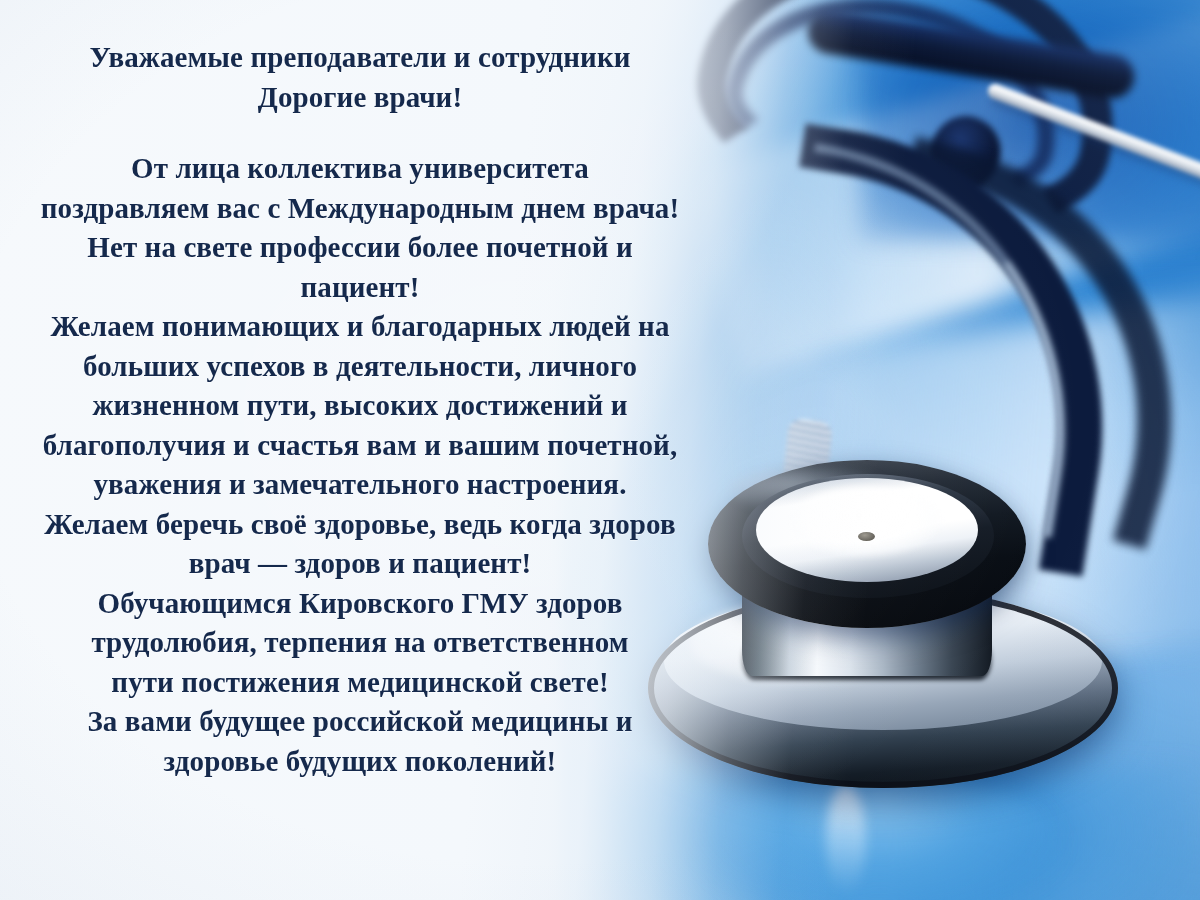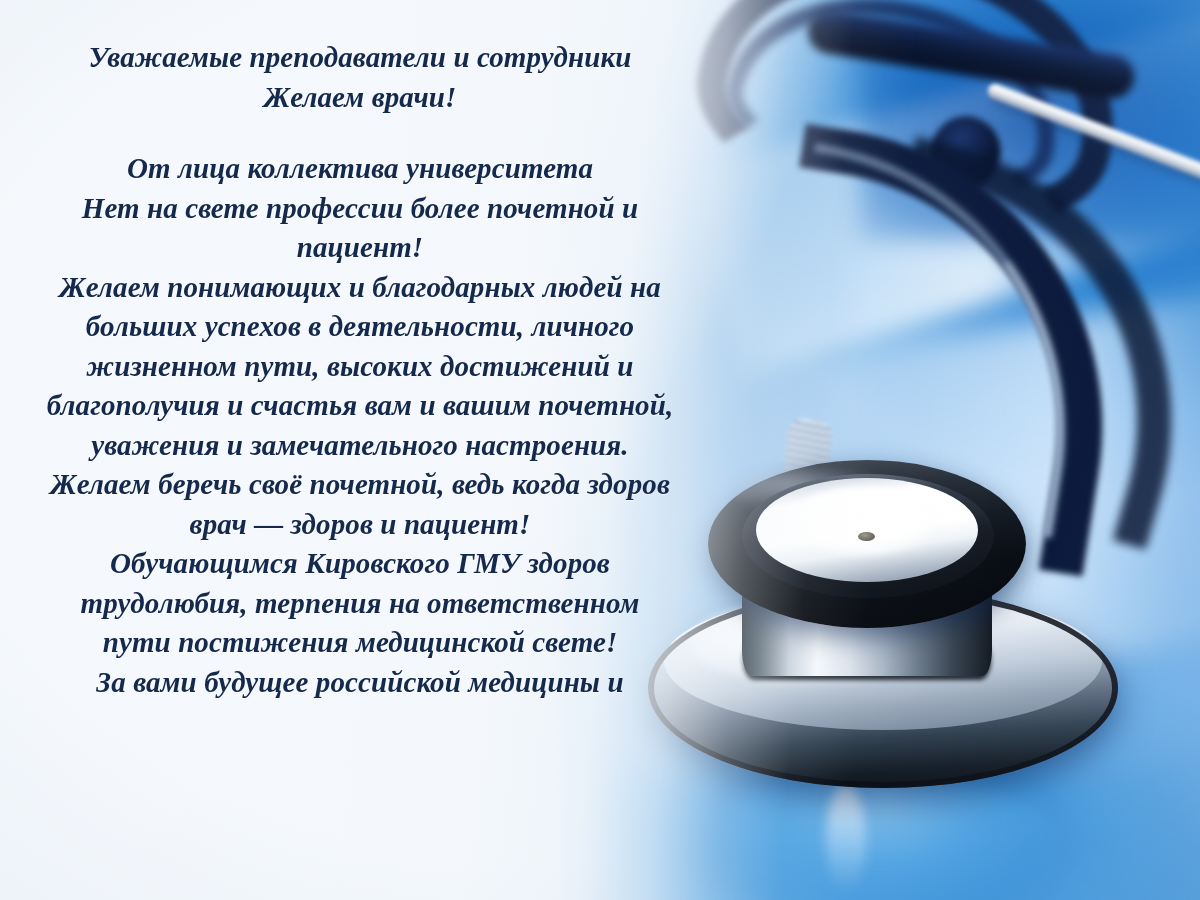--- a/index.html
+++ b/index.html
@@ -380,21 +380,20 @@
 
   
   .text-block {
     position: absolute;
     left: 30px;
     top: 38px;
     width: 660px;
     text-align: center;
     color: #15294c;
     font-family: "Liberation Serif", "DejaVu Serif", serif;
-    font-style: italic;
     font-weight: bold;
     font-size: 29px;
     line-height: 39.5px;
     letter-spacing: 0.1px;
     text-shadow: 0 1px 1px rgba(255,255,255,0.55);
   }
   .greeting { margin: 0; }
   .greeting .line { display: block; white-space: nowrap; }
   .spacer { display: block; height: 32px; }
   .body-text { margin: 0; }
@@ -443,37 +442,39 @@
     <div class="diaphragm-dot"></div>
 
     <div class="bg-feather"></div>
     <div class="soft-vignette"></div>
   </div>
 
   <div class="text-block">
 
     <div class="greeting">
       <span class="line">Уважаемые преподаватели и сотрудники</span>
-      <span class="line">Желаем врачи!</span>
+      <span class="line">Дорогие врачи!</span>
     </div>
 
     <span class="spacer"></span>
 
     <div class="body-text">
       <span class="line">От лица коллектива университета</span>
+      <span class="line">поздравляем вас с Международным днем врача!</span>
       <span class="line">Нет на свете профессии более почетной и</span>
       <span class="line">пациент!</span>
       <span class="line">Желаем понимающих и благодарных людей на</span>
       <span class="line">больших успехов в деятельности, личного</span>
       <span class="line">жизненном пути, высоких достижений и</span>
       <span class="line">благополучия и счастья вам и вашим почетной,</span>
       <span class="line">уважения и замечательного настроения.</span>
-      <span class="line">Желаем беречь своё почетной, ведь когда здоров</span>
+      <span class="line">Желаем беречь своё здоровье, ведь когда здоров</span>
       <span class="line">врач — здоров и пациент!</span>
       <span class="line">Обучающимся Кировского ГМУ здоров</span>
       <span class="line">трудолюбия, терпения на ответственном</span>
       <span class="line">пути постижения медицинской свете!</span>
       <span class="line">За вами будущее российской медицины и</span>
+      <span class="line">здоровье будущих поколений!</span>
     </div>
 
   </div>
 
 </div>
 
 </body></html>

